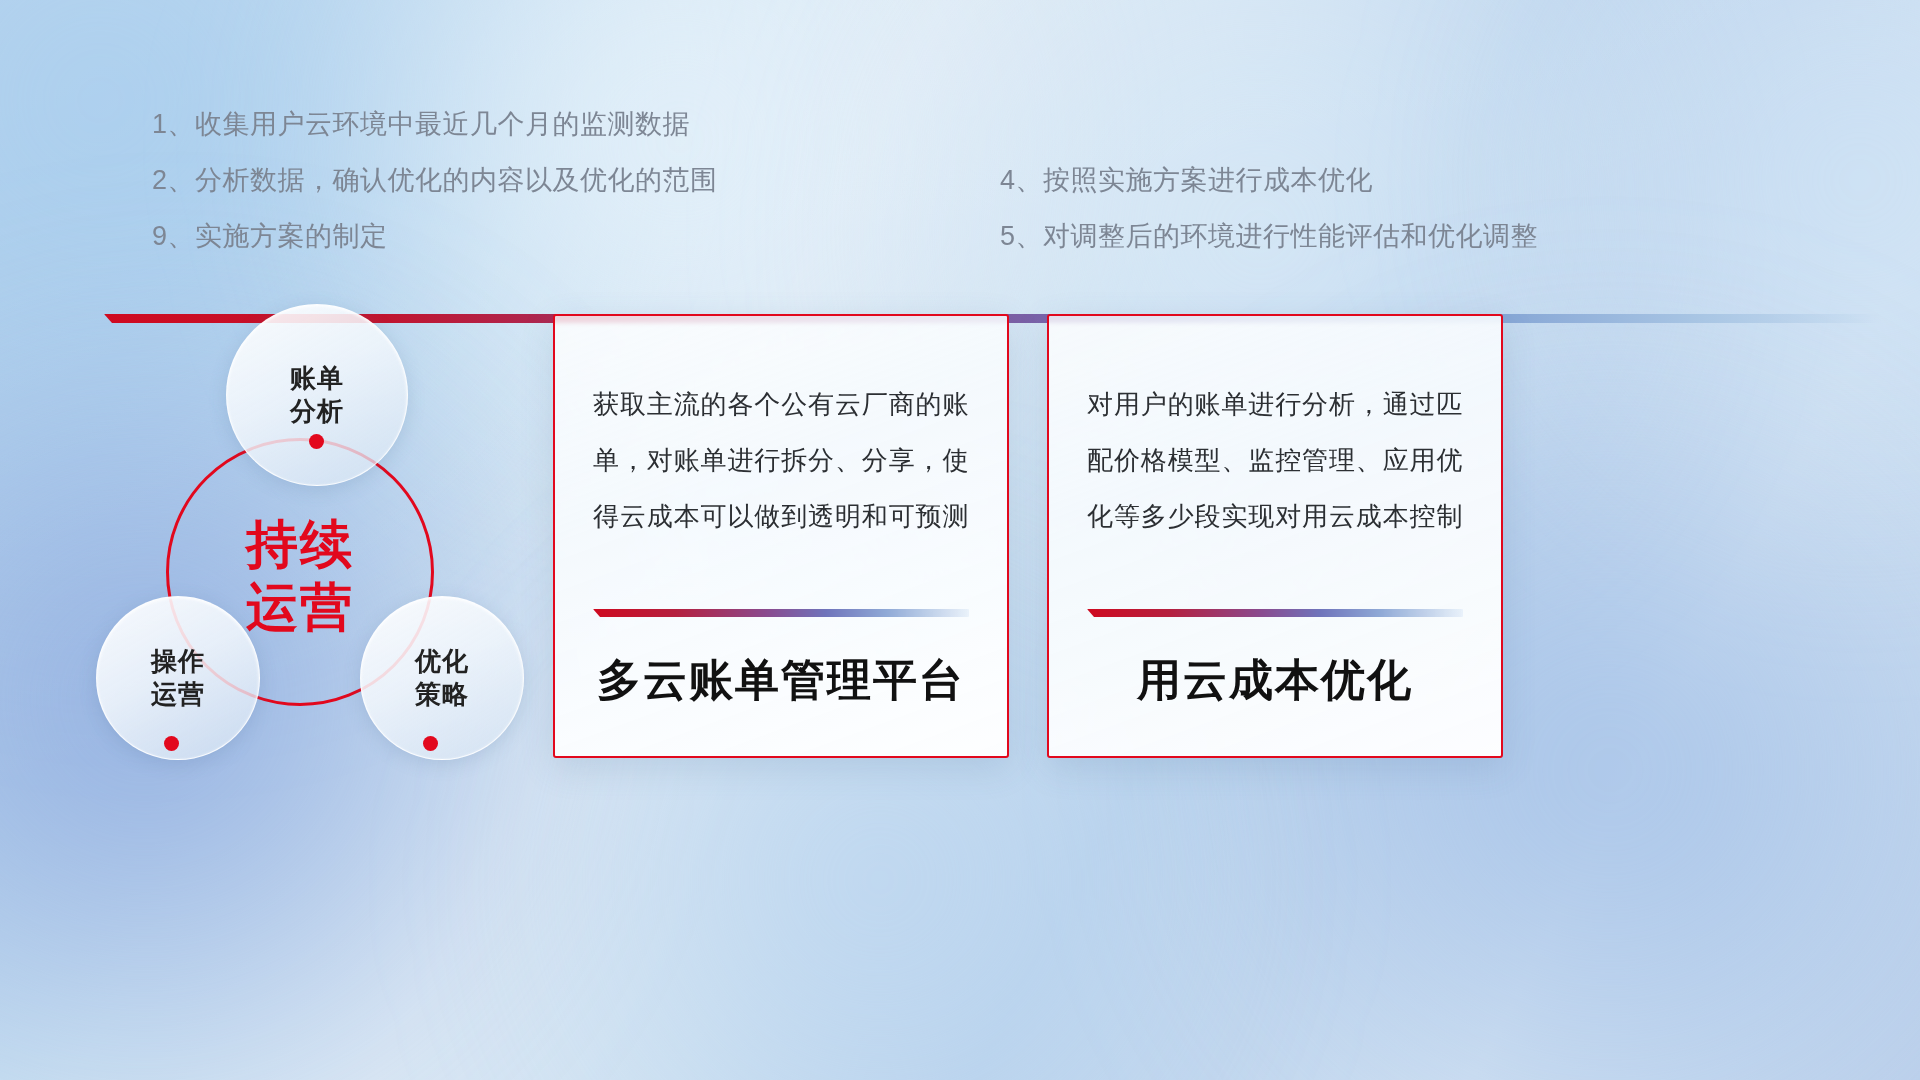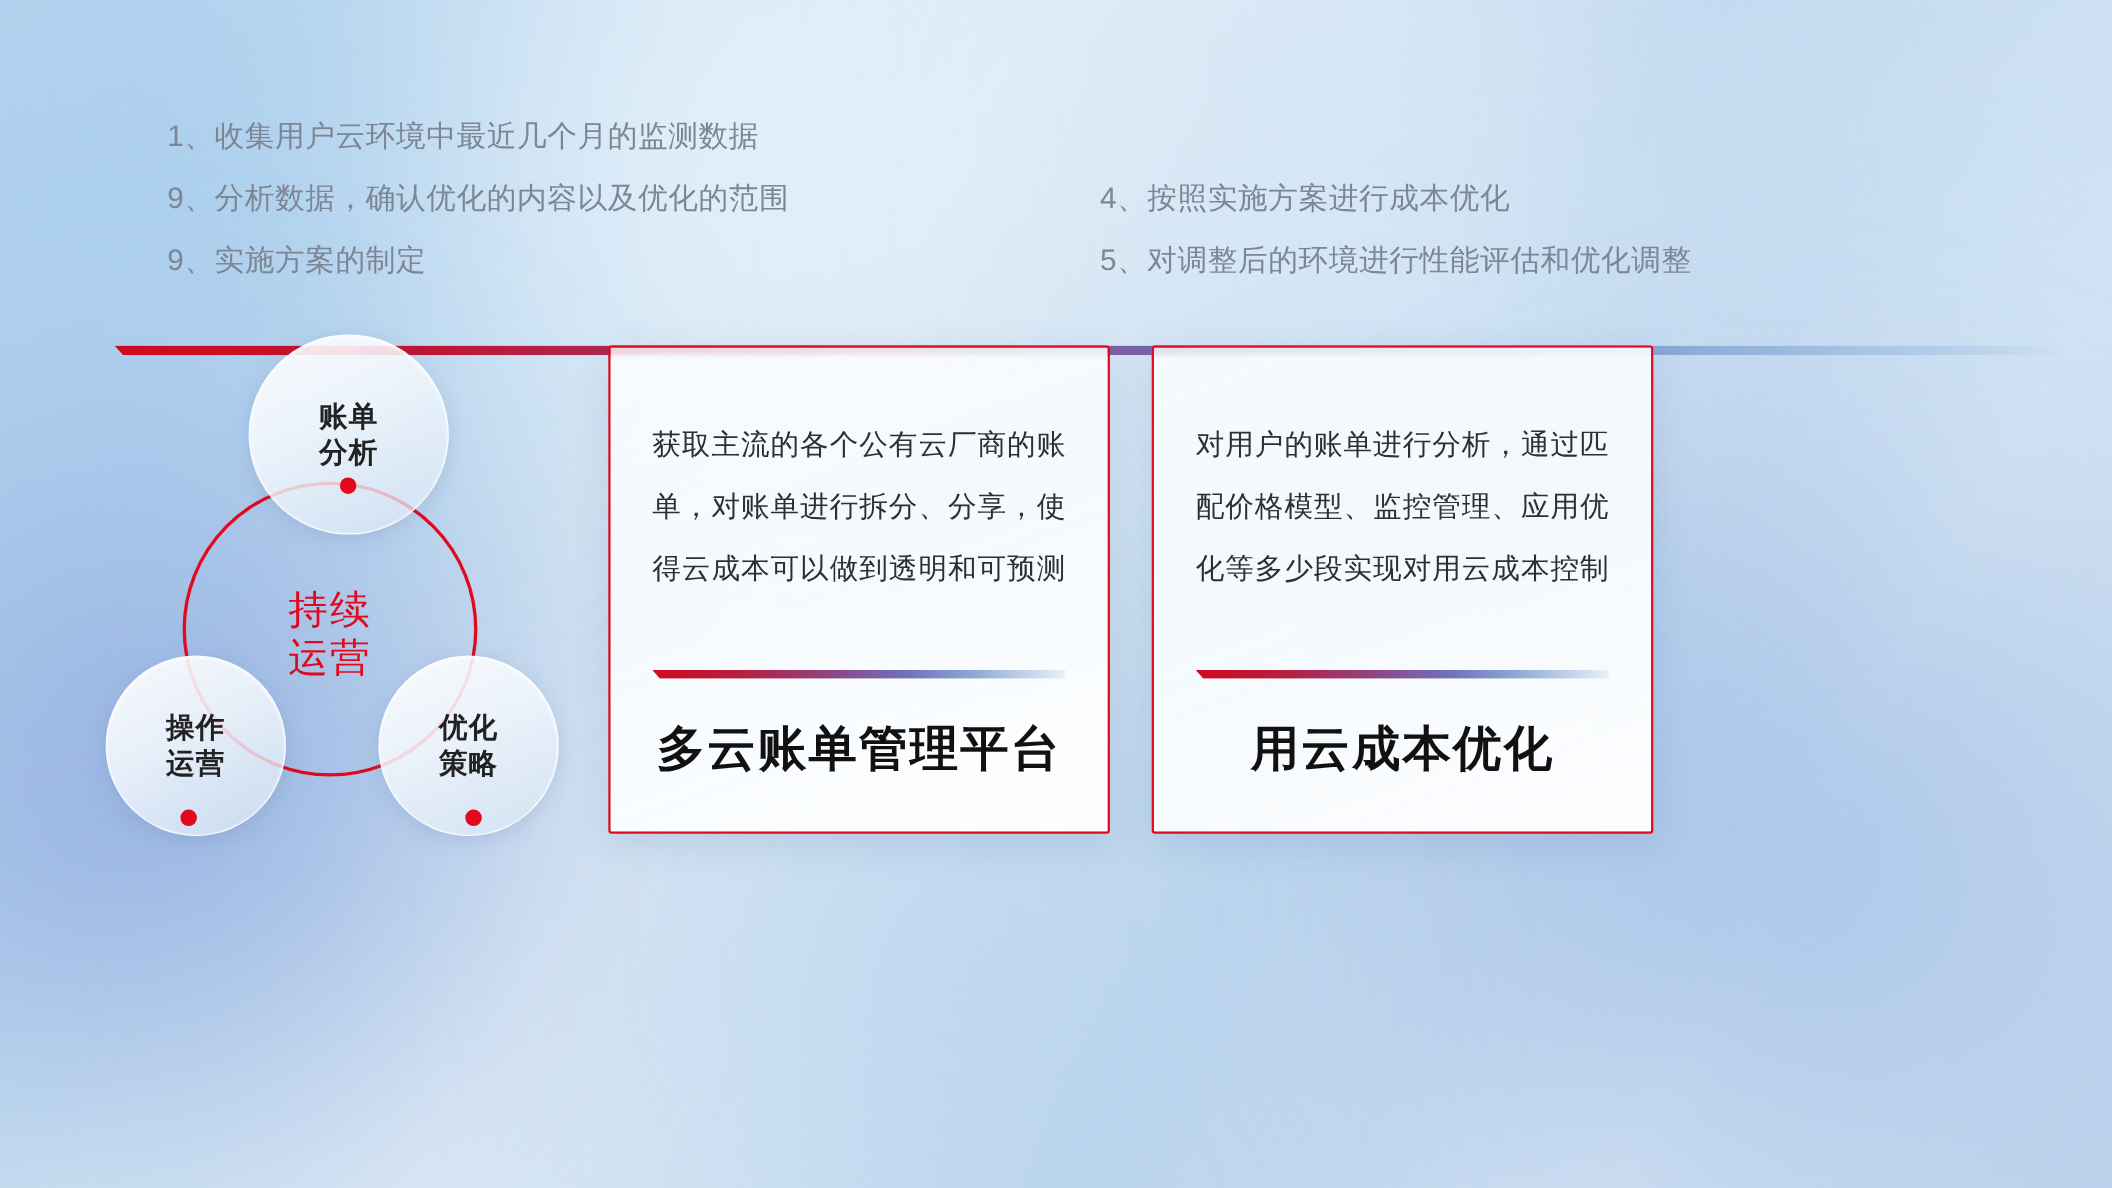--- a/index.html
+++ b/index.html
@@ -69,35 +69,35 @@
   .bubble {
     position:absolute; border-radius:50%;
     background:linear-gradient(150deg, rgba(255,255,255,.92) 0%, rgba(242,247,252,.86) 45%, rgba(214,228,243,.72) 100%);
     box-shadow:0 4px 18px rgba(80,110,150,.18), inset 0 1px 3px rgba(255,255,255,.95);
     border:1px solid rgba(255,255,255,.85);
     display:flex; align-items:center; justify-content:center; text-align:center;
   }
   .bubble-label { font-size:26px; font-weight:bold; color:#222; line-height:1.28; letter-spacing:1px; }
   #bubble-top    { left:138px; top:8px;   width:182px; height:182px; }
   #bubble-left   { left:8px;   top:300px; width:164px; height:164px; }
-  #bubble-right  { left:256px; top:300px; width:164px; height:164px; }
+  #bubble-right  { left:272px; top:300px; width:164px; height:164px; }
   #venn-ring {
     position:absolute; left:78px; top:142px; width:268px; height:268px;
     border-radius:50%; border:3px solid #e2081d;
   }
   .venn-dot { position:absolute; width:15px; height:15px; border-radius:50%; background:#e2081d; }
   #dot-top   { left:221px; top:138px; }
   #dot-left  { left:76px;  top:440px; }
   #dot-right { left:335px; top:440px; }
   #venn-center {
     position:absolute; left:78px; top:190px; width:268px; height:180px;
     display:flex; align-items:center; justify-content:center; text-align:center;
   }
   #venn-center-label {
-    font-size:36px; font-weight:normal; color:#e2081d; line-height:1.22; letter-spacing:2px;
+    font-size:52px; font-weight:bold; color:#e2081d; line-height:1.22; letter-spacing:2px;
   }
 
   
   .card {
     position:absolute; top:314px; width:456px; height:444px;
     border:2px solid #e2081d; border-radius:3px;
     background:linear-gradient(160deg, rgba(255,255,255,.80) 0%, rgba(247,251,254,.92) 38%, rgba(255,255,255,.97) 100%);
     box-shadow:0 10px 34px rgba(70,105,150,.16);
     padding:60px 38px 0 38px;
     display:flex; flex-direction:column;
@@ -130,21 +130,21 @@
   <div class="bg-blob blob-d"></div>
   <div class="bg-blob blob-g"></div>
   <div class="bg-blob blob-b"></div>
   <div class="bg-blob blob-e"></div>
   <div class="bg-blob blob-f"></div>
   <div class="bg-sheen"></div>
 </div>
 
 <div class="list" id="list-left">
   <span class="list-item">1、收集用户云环境中最近几个月的监测数据</span>
-  <span class="list-item">9、分析数据，确认优化的内容以及优化的范围</span>
+  <span class="list-item">2、分析数据，确认优化的内容以及优化的范围</span>
   <span class="list-item">9、实施方案的制定</span>
 </div>
 <div class="list" id="list-right">
   <span class="list-item">4、按照实施方案进行成本优化</span>
   <span class="list-item">5、对调整后的环境进行性能评估和优化调整</span>
 </div>
 
 <div id="main-rule"></div>
 
 <div id="venn">

